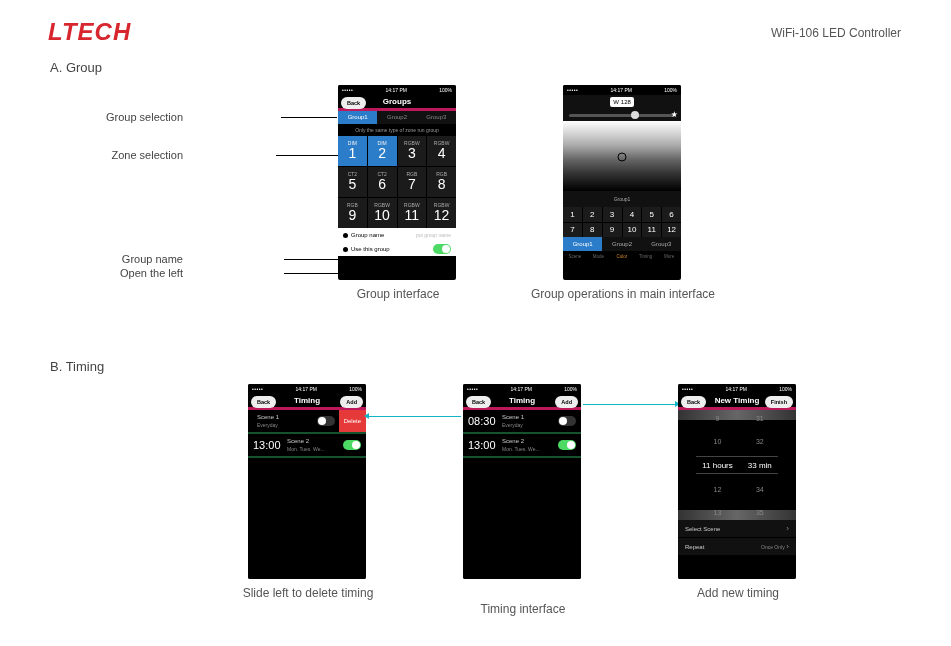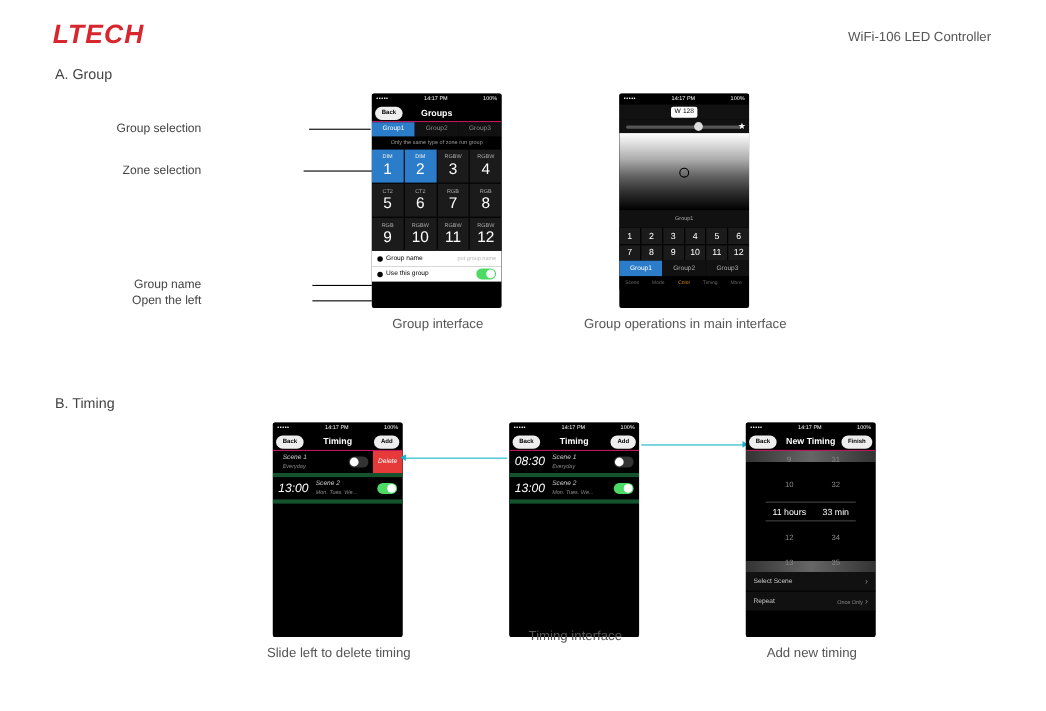--- a/index.html
+++ b/index.html
@@ -41,21 +41,21 @@
     position: absolute;
   }
   .statusbar {
     display: flex; justify-content: space-between; align-items:center;
     padding: 2px 4px; height: 10px; background:#000; font-size:5px;
   }
   .sb-dots { letter-spacing: 0.5px; }
   .navbar {
     display:flex; align-items:center; justify-content:center;
     position:relative; height:16px; background:#000;
-    border-bottom:1px solid #be185d;
+    border-bottom:3px solid #be185d;
   }
   .nav-title { font-size:8px; font-weight:600; }
   .pill-btn {
     position:absolute; top:2px; height:12px;
     background:#eee; color:#000; font-size:5.5px; font-weight:600;
     border-radius:6px; padding:0 6px; line-height:12px;
   }
   .pill-left { left:3px; }
   .pill-right { right:3px; }
 
@@ -117,21 +117,21 @@
   .mini-cell{background:#1b1b1b;display:flex;flex-direction:column;align-items:center;justify-content:center;}
   .mini-cell .num{font-size:8px;}
   .group-tabs{display:flex;height:14px;}
   .gt{flex:1;text-align:center;font-size:6px;line-height:14px;background:#111;color:#aaa;}
   .gt.sel{background:#2b7dc9;color:#fff;}
   .bottom-nav{display:flex;height:12px;background:#000;}
   .bn{flex:1;text-align:center;font-size:4.5px;color:#666;line-height:12px;}
   .bn.act{color:#d28a2b;}
 
   
-  .t-row{display:flex;align-items:center;justify-content:space-between;height:24px;padding:0 5px;background:#000;border-bottom:4px solid #14532d;font-style:italic;}
+  .t-row{display:flex;align-items:center;justify-content:space-between;height:24px;padding:0 5px;background:#000;border-bottom:2px solid #14532d;}
   .t-time{font-size:11px;color:#fff;font-weight:300;width:30px;flex-shrink:0;}
   .t-info{flex:1;margin-left:4px;}
   .t-info .sn{font-size:6px;color:#ccc;line-height:1.2;}
   .t-info .sd{font-size:5px;color:#888;line-height:1.2;}
   .delete-btn{background:#e63939;color:#fff;font-size:6px;align-self:stretch;display:flex;align-items:center;padding:0 5px;margin:0 -5px 0 4px;}
   .t-body{height:140px;background:#000;}
   .t-list-row {display:flex;align-items:center;justify-content:space-between;height:18px;padding:0 7px;background:#111;border-bottom:1px solid #000;font-size:6px;color:#ccc;}
   .chev{color:#888;font-size:8px;}
   .picker{height:90px;background:#000;display:flex;align-items:center;justify-content:center;gap:15px;color:#888;font-size:8px;position:relative;}
   .picker .col{display:flex;flex-direction:column;align-items:center;gap:16px;}
@@ -400,21 +400,21 @@
       <div class="t-row">
         <div class="t-time">13:00</div>
         <div class="t-info">
             <div class="sn">Scene 2</div>
             <div class="sd">Mon. Tues. We...</div>
           </div>
         <span class="switch"></span>
       </div>
       <div class="t-body"></div>
     </div>
-    <div class="caption" style="left:400px;top:187px;width:150px;">Timing interface</div>
+    <div class="caption" style="left:400px;top:218px;width:150px;">Timing interface</div>
 
     <div class="flow-arrow rev" style="left:320px;top:32px;width:93px;"></div>
     <div class="flow-arrow" style="left:535px;top:20px;width:93px;"></div>
 
     <div class="phone" style="left:630px;top:0;height:195px;">
       <div class="statusbar">
           <span class="sb-dots">•••••</span>
           <span>14:17 PM</span>
           <span>100%</span>
         </div>

